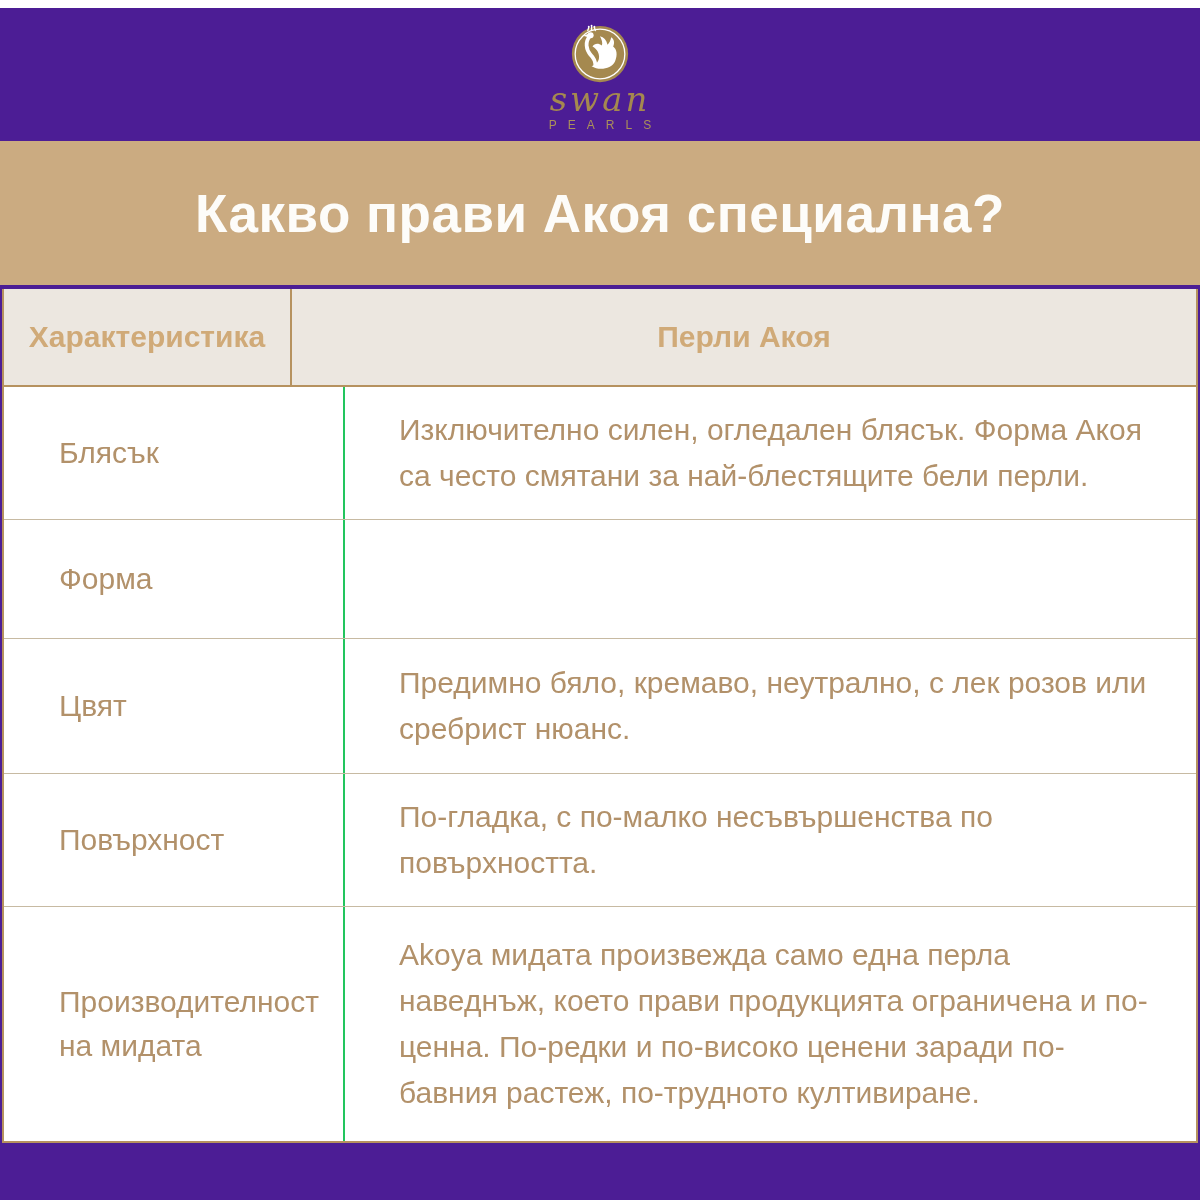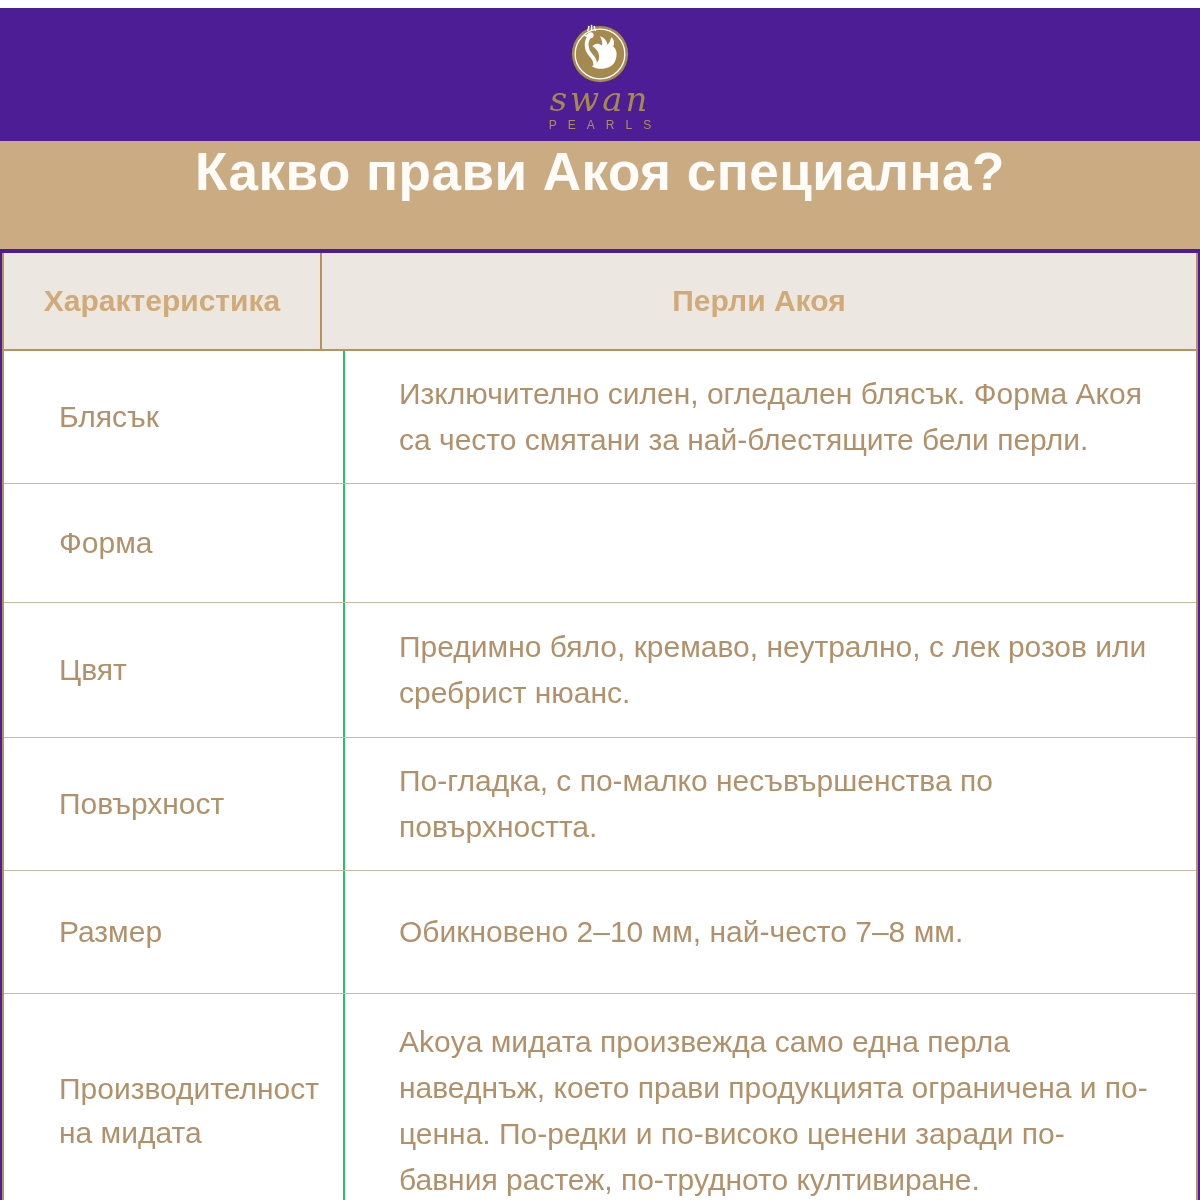--- a/index.html
+++ b/index.html
@@ -20,22 +20,22 @@
     font-size:34px; line-height:34px; color:#a5894f; letter-spacing:3px;
     margin-top:-2px;
   }
   .logo-sub {
     font-size:12px; color:#ab9159; letter-spacing:11px;
     margin-top:2px; padding-left:11px;
   }
 
   
   .banner {
-    height:108px; background:#cbab81;
-    display:flex; justify-content:center;
+    height:144px; background:#cbab81;
+    display:flex; align-items:center; justify-content:center;
   }
   .banner-title {
     margin:0; color:#fdfcf9; font-size:53px; font-weight:700;
     letter-spacing:0.5px;
   }
 
   
   .table {
     margin:4px 2px 0 2px;
     border-left:2px solid #b6925f;
@@ -45,21 +45,21 @@
   }
   .thead {
     display:flex; background:#ece7e0;
     border-bottom:2px solid #b6925f;
     min-height:96px;
   }
   .th {
     display:flex; align-items:center; justify-content:center;
     color:#d0aa78; font-weight:700; font-size:30px;
   }
-  .col-feature { width:318px; box-sizing:border-box; border-right:2px solid #b6925f; }
+  .col-feature { width:288px; box-sizing:border-box; border-right:2px solid #b6925f; }
   .col-value  { flex:1; }
 
   .row { display:flex; background:#ffffff; }
   .row + .row { border-top:1px solid #c7baa2; }
 
   .cell-feature {
     width:341px; box-sizing:border-box; border-right:2px solid #22c55e;
     display:flex; align-items:center;
     padding:14px 18px 14px 55px;
     color:#b2916a; font-size:30px; line-height:44px;
@@ -123,24 +123,20 @@
     <div class="row" style="min-height:134px">
       <div class="cell-feature">Цвят</div>
       <div class="cell-value">Предимно бяло, кремаво, неутрално, с лек розов или сребрист нюанс.</div>
     </div>
 
     <div class="row" style="min-height:112px">
       <div class="cell-feature">Повърхност</div>
       <div class="cell-value">По-гладка, с по-малко несъвършенства по повърхността.</div>
     </div>
 
-    <div class="row" style="min-height:122px">
-      <div class="cell-feature">Размер</div>
-      <div class="cell-value">Обикновено 2–10 мм, най-често 7–8 мм.</div>
-    </div>
 
     <div class="row" style="min-height:234px">
       <div class="cell-feature">Производителност на мидата</div>
       <div class="cell-value">Akoya мидата произвежда само една перла наведнъж, което прави продукцията ограничена и по-ценна. По-редки и по-високо ценени заради по-бавния растеж, по-трудното култивиране.</div>
     </div>
 
   </div>
 </div>
 
 </body></html>

